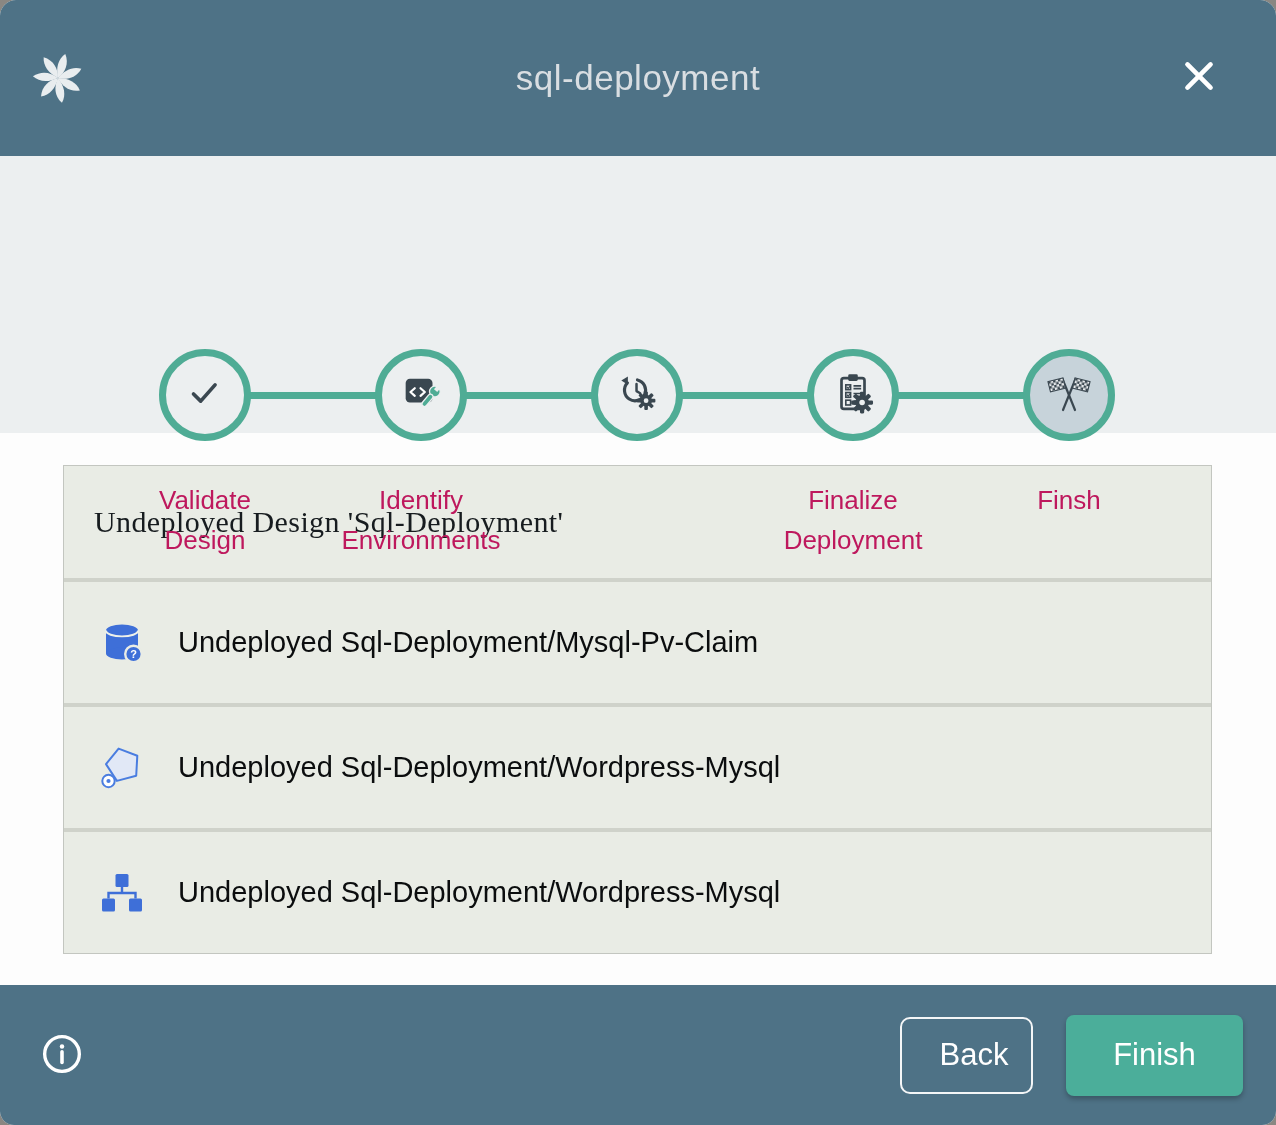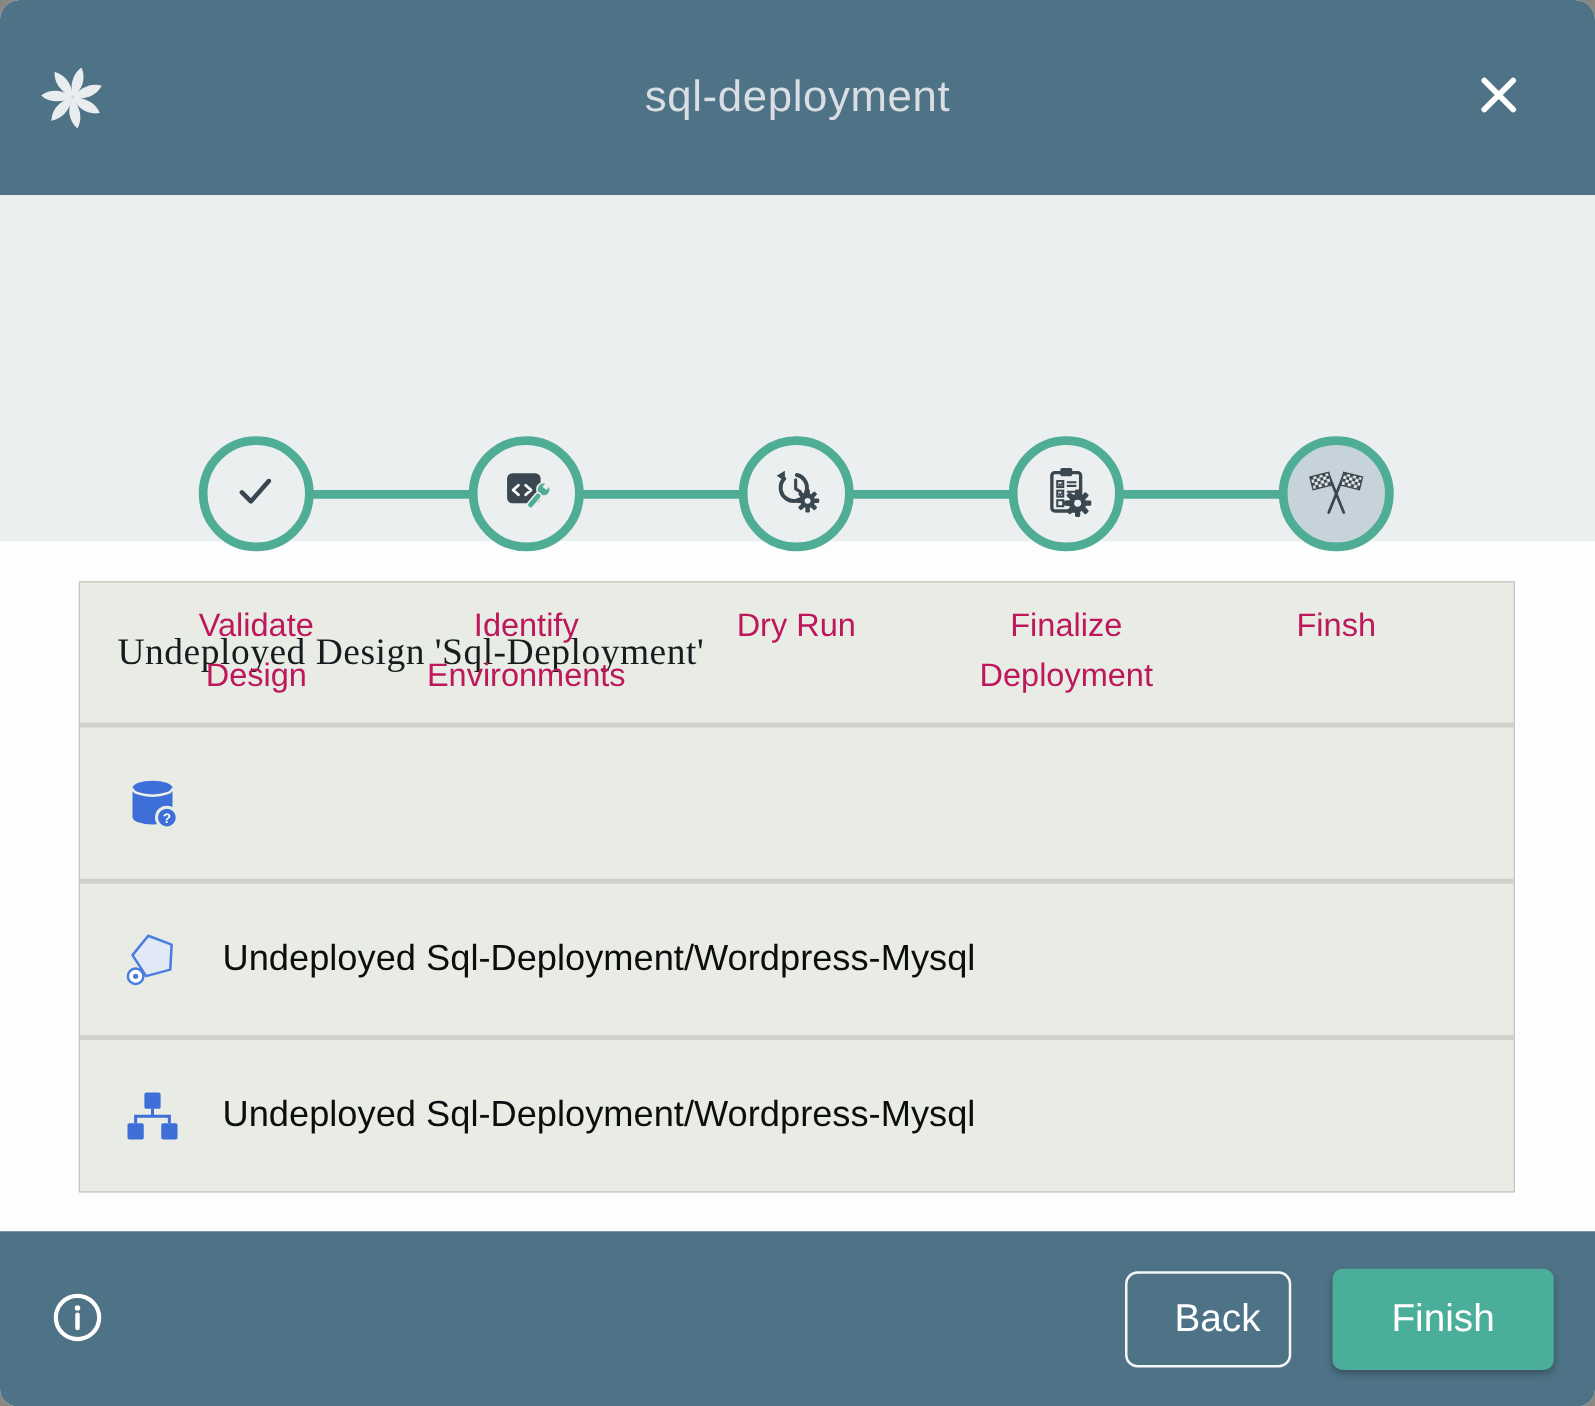--- a/index.html
+++ b/index.html
@@ -241,21 +241,20 @@
             <rect x="-0.5" y="0" width="15.5" height="10.5" fill="url(#checker)" stroke="#3a4750" stroke-width="1.1"></rect>
           </g>
         </svg>
       </span>
     </div>
 
     <div class="step-label l0">Validate
 Design</div>
     <div class="step-label l1">Identify
 Environments</div>
-    <div class="step-label l2">Dry Run</div>
     <div class="step-label l3">Finalize
 Deployment</div>
     <div class="step-label l4">Finsh</div>
   </div>
 
   <div class="content">
     <div class="panel">
       <div class="panel-header">Undeployed Design 'Sql-Deployment'</div>
       <div class="divider"></div>
 
@@ -263,20 +262,21 @@
         <span class="row-icon">
           <svg viewBox="0 0 48 48" width="48" height="48">
             <rect x="8" y="11.5" width="32" height="23" fill="#3e6fd8"></rect>
             <ellipse cx="24" cy="34.5" rx="16" ry="6" fill="#3e6fd8"></ellipse>
             <ellipse cx="24" cy="11.5" rx="16" ry="6" fill="#3e6fd8"></ellipse>
             <ellipse cx="24" cy="11.5" rx="16" ry="6" fill="none" stroke="#eef1ea" stroke-width="2" style="clip-path: inset(50% 0 0 0)"></ellipse>
             <circle cx="35.5" cy="35" r="8.3" fill="#3e6fd8" stroke="#e9ece5" stroke-width="2.4"></circle>
             <text x="35.5" y="39" font-size="11" font-weight="bold" fill="#ffffff" text-anchor="middle" font-family="Liberation Sans, sans-serif">?</text>
           </svg>
         </span>
+        <span class="row-text">Undeployed Sql-Deployment/Mysql-Pv-Claim</span>
       </div>
       <div class="divider"></div>
 
       <div class="row">
         <span class="row-icon">
           <svg viewBox="0 0 48 48" width="48" height="48">
             <path d="M20.6,4.6 L39.3,11.7 L38.2,31.7 L18.9,36.9 L8,20.1 Z" fill="#e1e8f6" stroke="#4a7de0" stroke-width="2" stroke-linejoin="round"></path>
             <circle cx="10.5" cy="37" r="6.2" fill="#ffffff" stroke="#4a7de0" stroke-width="2"></circle>
             <circle cx="10.5" cy="37" r="2.1" fill="#4a7de0"></circle>
           </svg>

